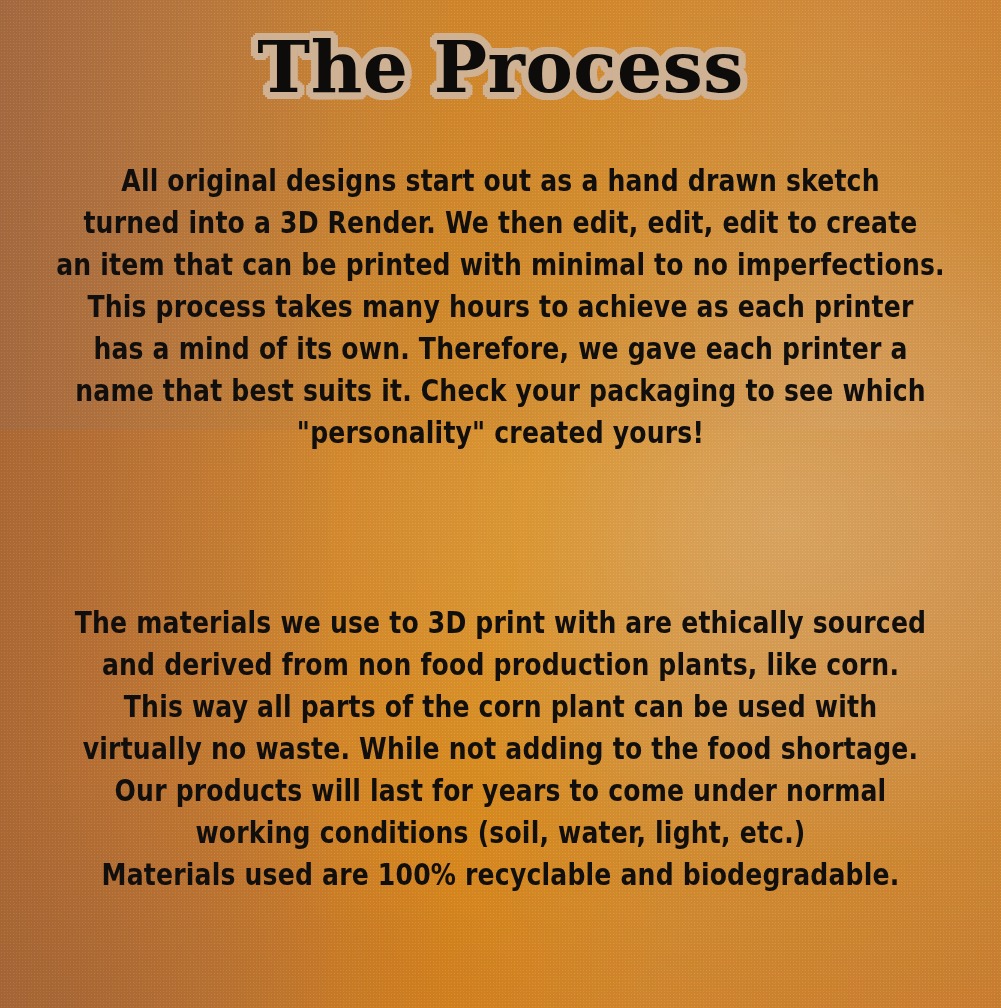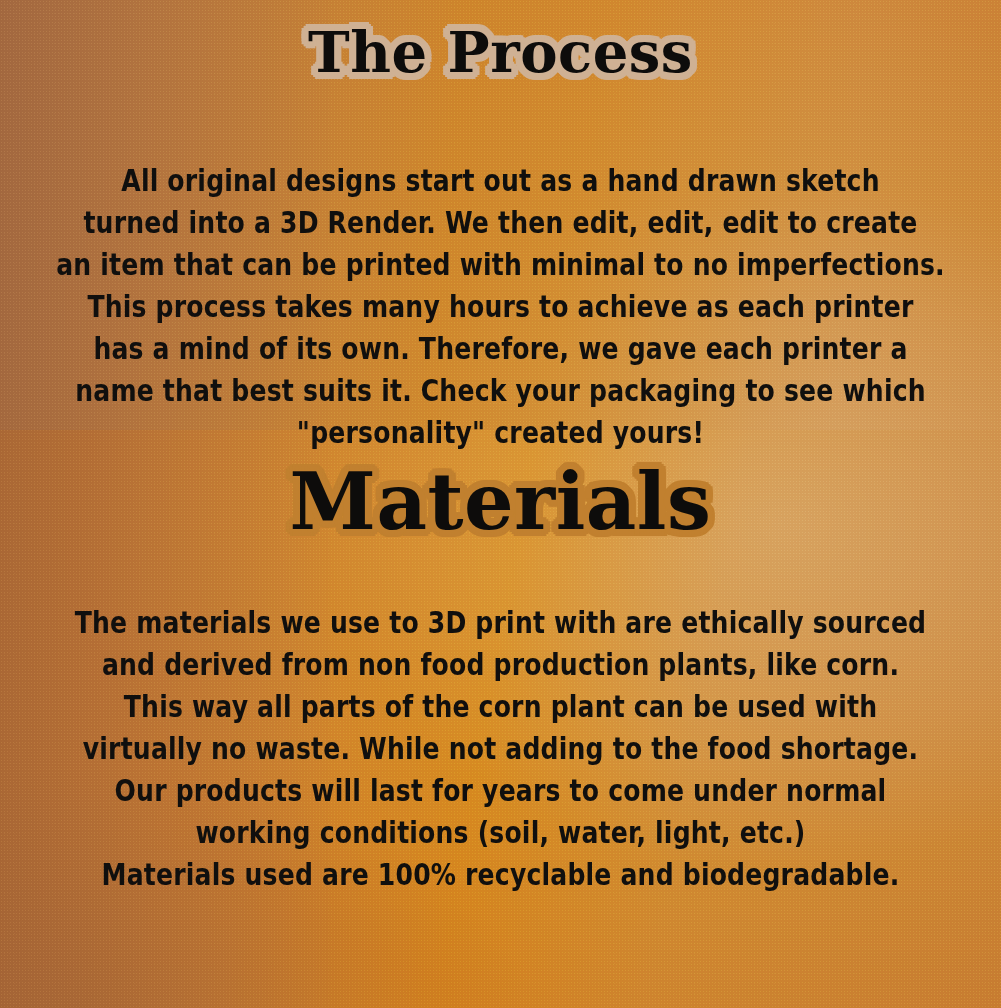--- a/index.html
+++ b/index.html
@@ -89,22 +89,22 @@
   .heading {
     font-family: "DejaVu Serif", serif;
     font-weight: 700;
     color: #0d0c0b;
     line-height: 1;
     white-space: nowrap;
     letter-spacing: 0.5px;
   }
 
   #title-process {
-    top: 24px;
-    font-size: 56px;
+    top: 32px;
+    font-size: 71px;
     
     text-shadow:
       -7px 0 0 #cfb194,  7px 0 0 #cfb194,
        0 -7px 0 #cfb194,  0 7px 0 #cfb194,
       -5px -5px 0 #cfb194, 5px -5px 0 #cfb194,
       -5px  5px 0 #cfb194, 5px  5px 0 #cfb194,
       -7px -3px 0 #cfb194, 7px -3px 0 #cfb194,
       -7px  3px 0 #cfb194, 7px  3px 0 #cfb194,
       -3px -7px 0 #cfb194, 3px -7px 0 #cfb194,
       -3px  7px 0 #cfb194, 3px  7px 0 #cfb194;
@@ -157,21 +157,20 @@
   <div class="layer body-block" id="para-process">
     <span class="line">All original designs start out as a hand drawn sketch</span>
     <span class="line">turned into a  3D Render.  We then edit, edit, edit to create</span>
     <span class="line">an item that can be printed with minimal to no imperfections.</span>
     <span class="line">This process takes many hours to achieve as each printer</span>
     <span class="line">has a mind of its own. Therefore, we gave each printer a</span>
     <span class="line">name that best suits it. Check your packaging to see which</span>
     <span class="line">"personality" created yours!</span>
   </div>
 
-  <div class="layer heading" id="title-materials">Materials</div>
 
   <div class="layer body-block" id="para-materials">
     <span class="line">The materials we use to 3D print with are ethically sourced</span>
     <span class="line">and derived from non food production plants, like corn.</span>
     <span class="line">This way all parts of the corn plant can be used with</span>
     <span class="line">virtually no waste. While not adding to the food shortage.</span>
     <span class="line">Our products will last for years to come under normal</span>
     <span class="line">working conditions (soil, water, light, etc.)</span>
     <span class="line">Materials used are 100% recyclable and biodegradable.</span>
   </div>

